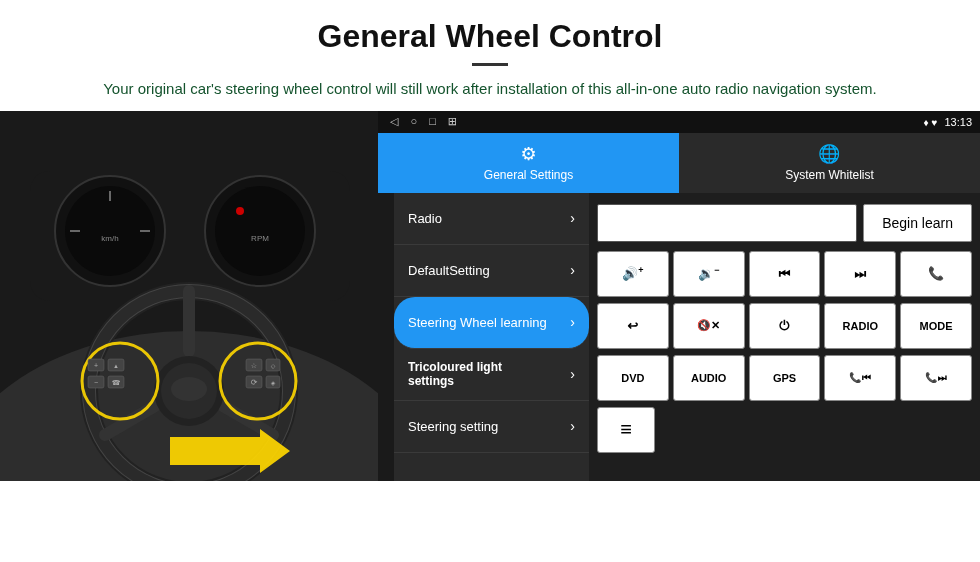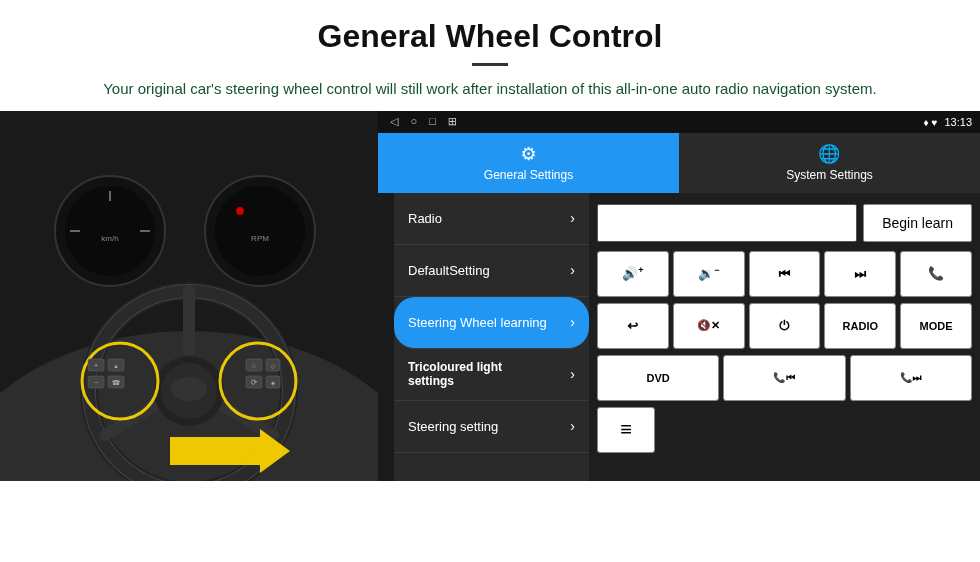--- a/index.html
+++ b/index.html
@@ -340,21 +340,21 @@
       </div>
     </div>
 
     <div class="settings-tabs">
       <div class="tab-general">
         <span class="tab-icon">⚙</span>
         <span class="tab-label">General Settings</span>
       </div>
       <div class="tab-system">
         <span class="tab-icon">🌐</span>
-        <span class="tab-label">System Settings</span>
+        <span class="tab-label">System Whitelist</span>
       </div>
     </div>
 
     <div class="settings-main">
 
       <div class="settings-menu">
         <div class="menu-item">
           <span class="menu-item-label">Radio</span>
           <span class="menu-item-arrow">›</span>
         </div>
@@ -416,20 +416,26 @@
           </div>
           <div class="ctrl-btn text-label">
             <span>MODE</span>
           </div>
         </div>
 
         <div class="control-buttons-row">
           <div class="ctrl-btn text-label">
             <span>DVD</span>
           </div>
+          <div class="ctrl-btn text-label">
+            <span>AUDIO</span>
+          </div>
+          <div class="ctrl-btn text-label">
+            <span>GPS</span>
+          </div>
           <div class="ctrl-btn">
             <span style="font-size:10px;">📞⏮</span>
           </div>
           <div class="ctrl-btn">
             <span style="font-size:10px;">📞⏭</span>
           </div>
         </div>
 
         <div class="bottom-row">
           <div class="whitelist-icon-box">

